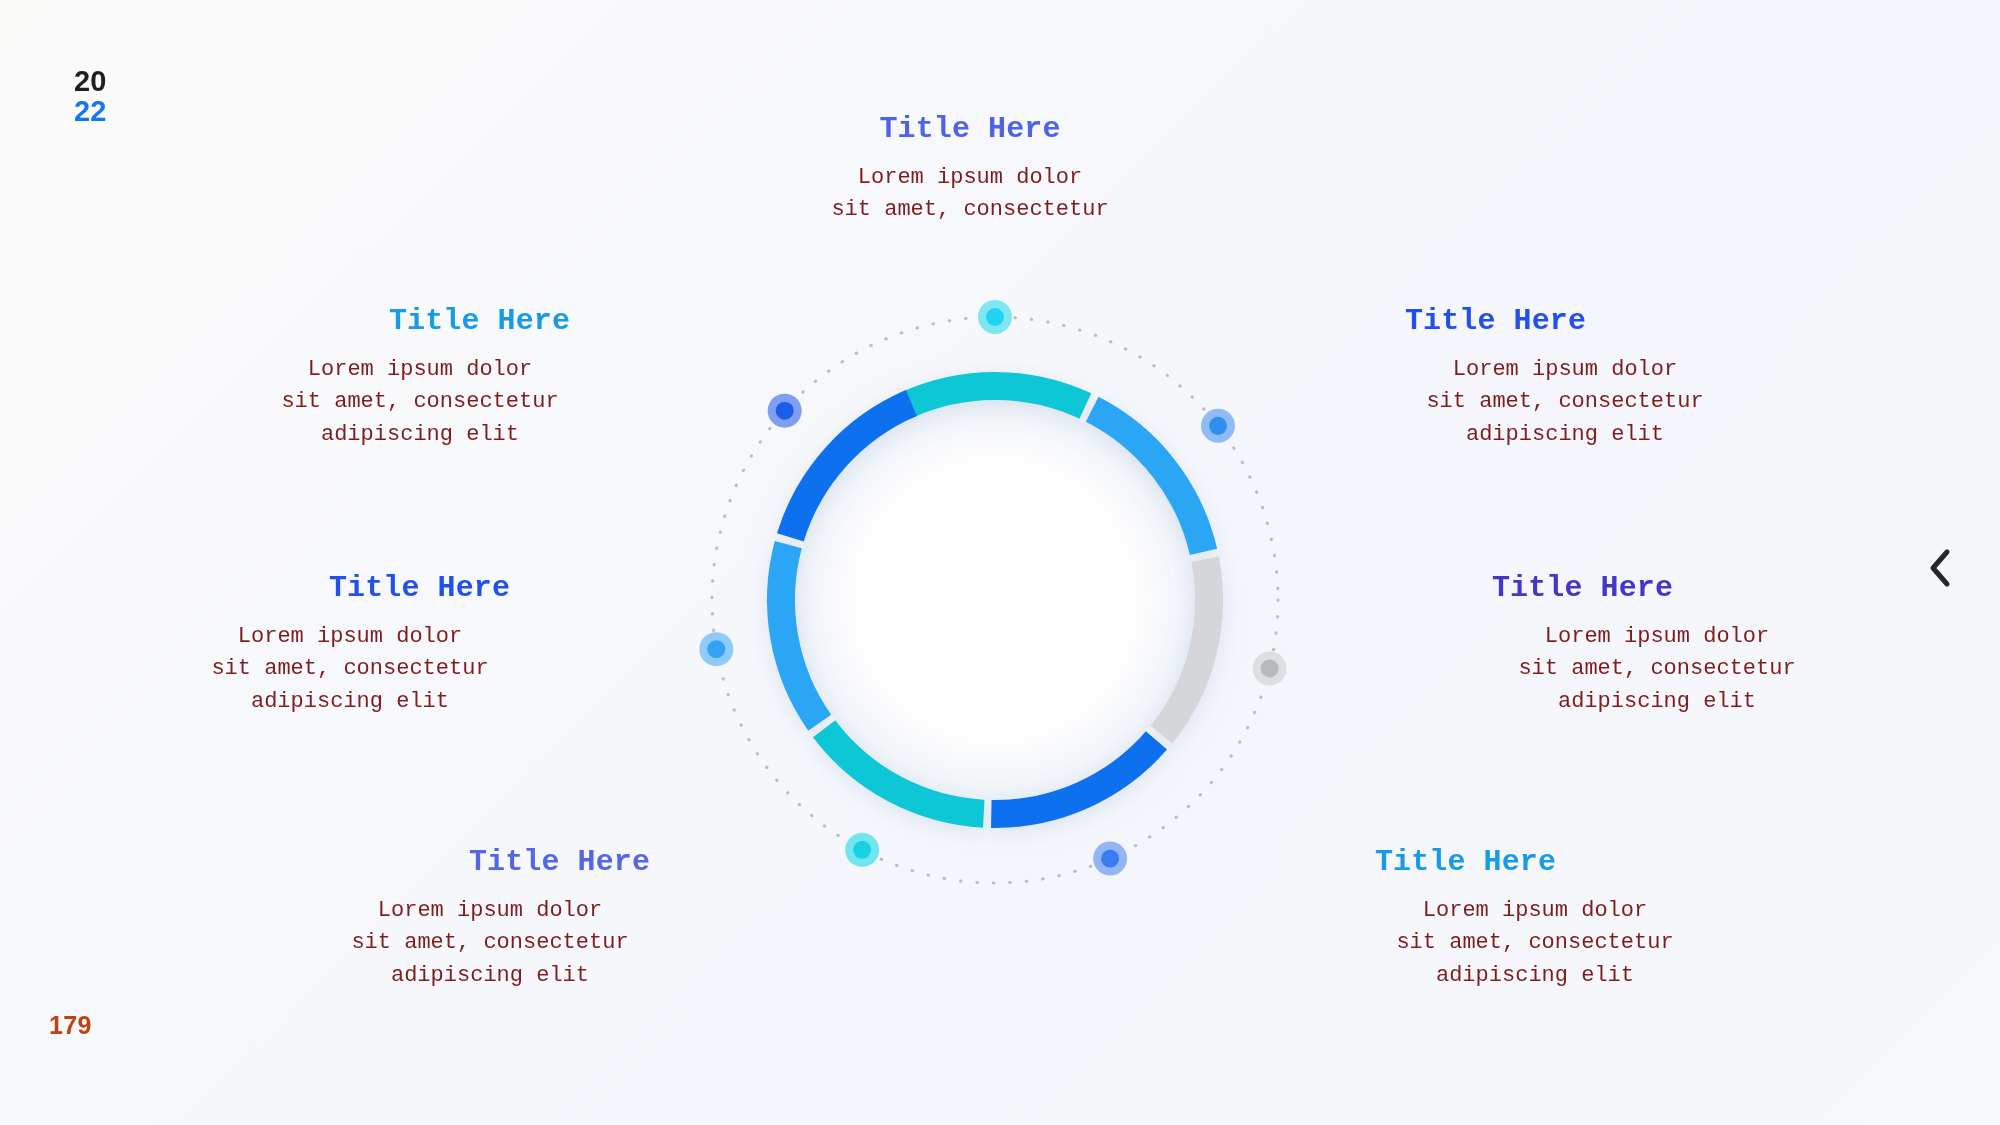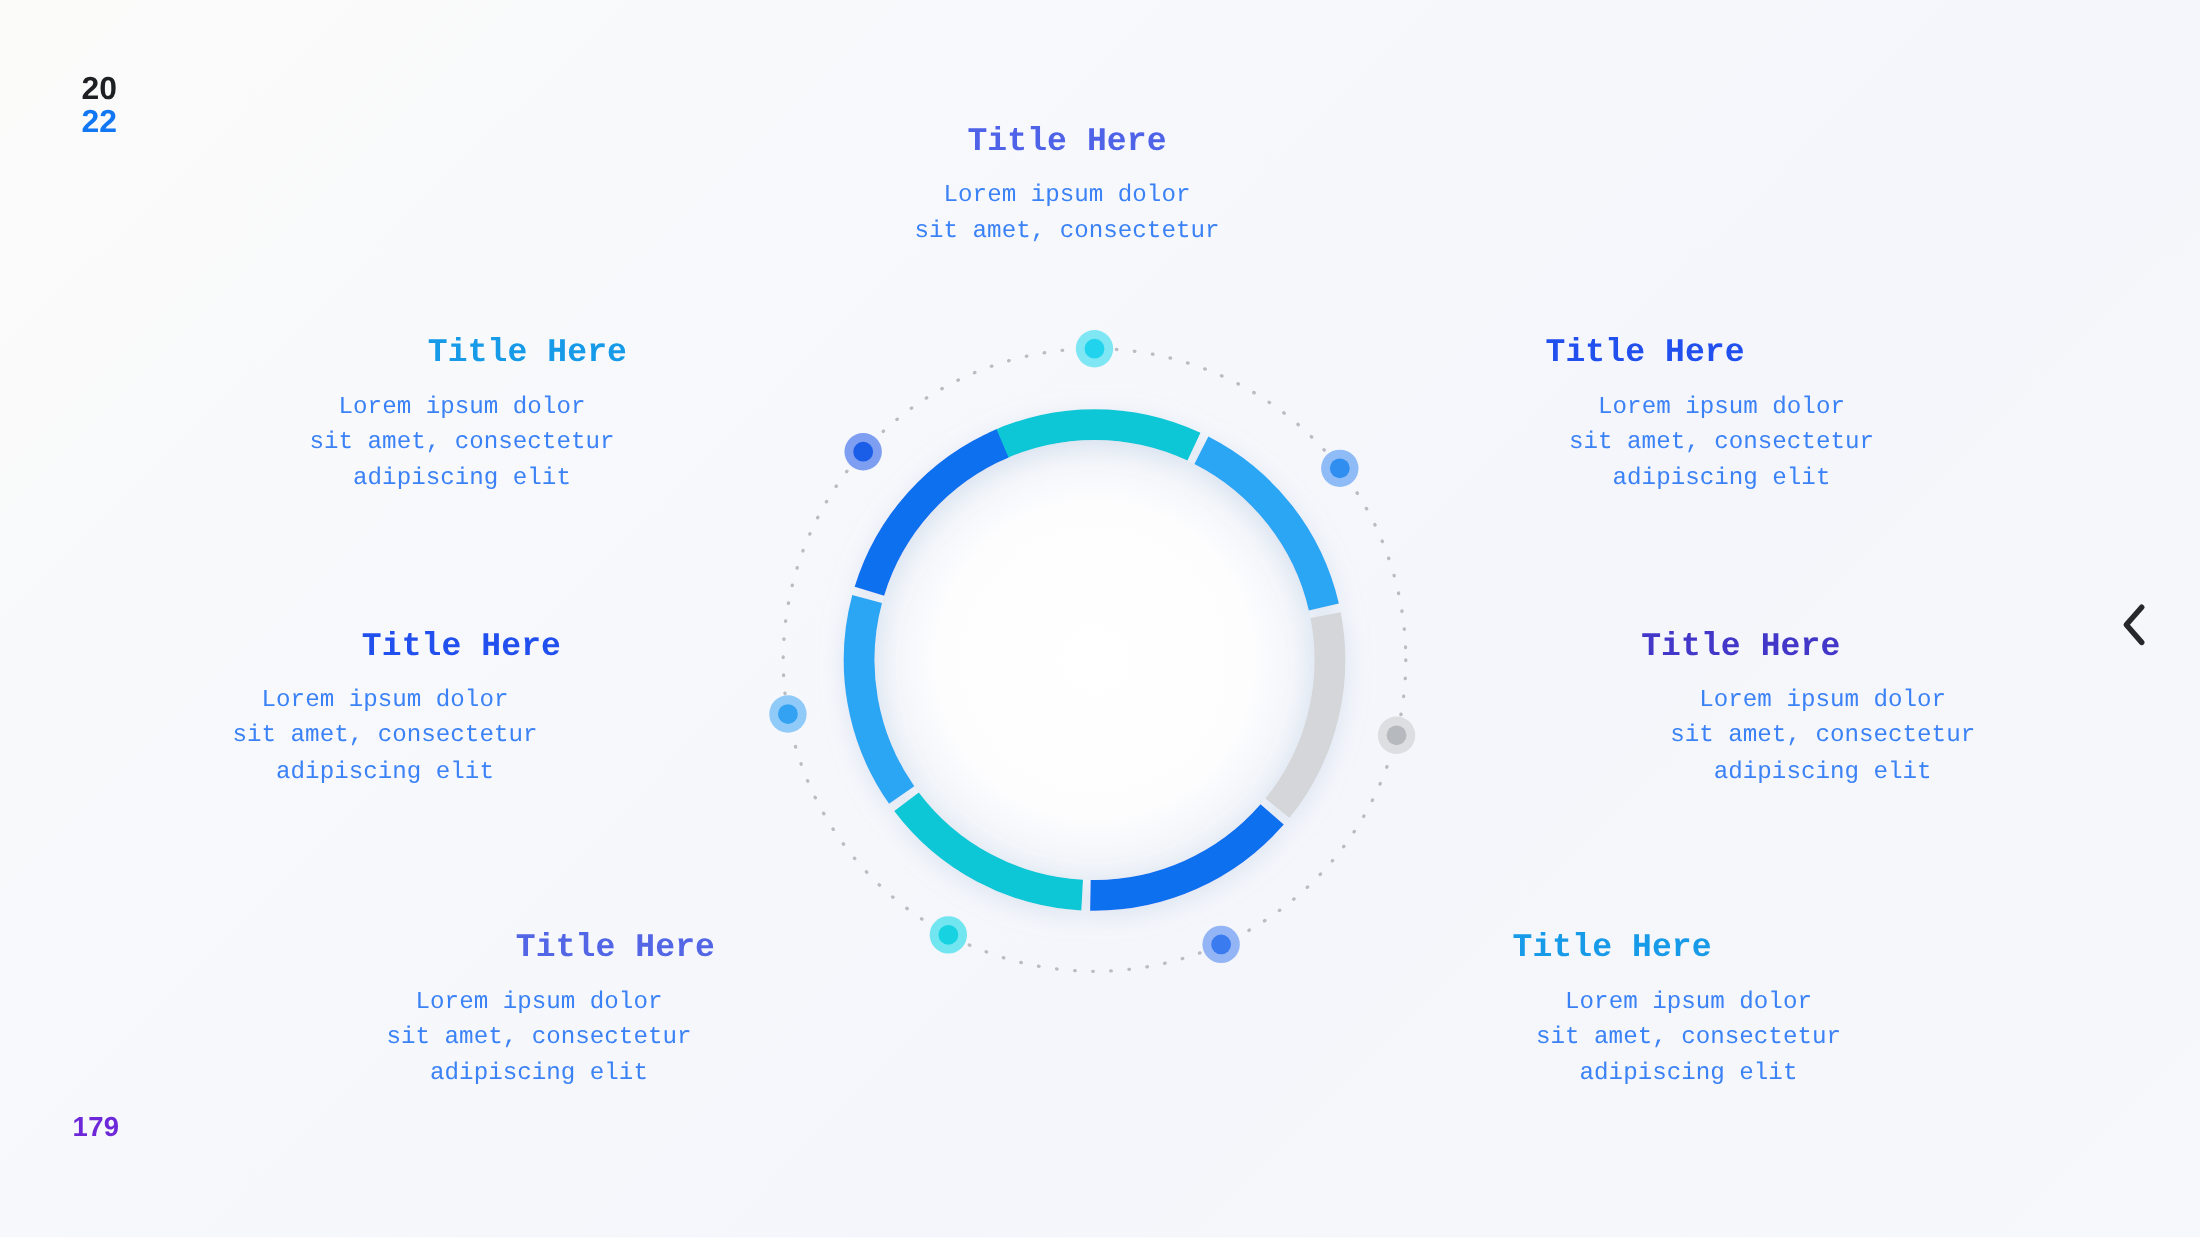--- a/index.html
+++ b/index.html
@@ -37,25 +37,25 @@
   .year-bottom {
     font-size: 29px;
     font-weight: 700;
     color: #1277f2;
     display: block;
   }
 
   
   .page-number {
     position: absolute;
-    left: 66px;
+    left: 49px;
     top: 1011px;
     font-size: 25px;
     font-weight: 700;
-    color: #6d28d9;
+    color: #c2410c;
     letter-spacing: 0.3px;
   }
 
   
   .nav-prev {
     position: absolute;
     left: 1917px;
     top: 545px;
     width: 46px;
     height: 46px;
@@ -74,21 +74,21 @@
   .tblock .t-title {
     font-size: 30px;
     font-weight: 700;
     margin: 0 0 16px 0;
     line-height: 1.1;
     letter-spacing: 0.1px;
   }
   .tblock .t-body {
     font-size: 22px;
     font-weight: 400;
-    color: #3b82f6;
+    color: #7f1d1d;
     line-height: 1.47;
     margin: 0;
     white-space: pre-line;
     text-align: center;
   }
   .align-right { text-align: right; }
   .align-left  { text-align: left; }
   .align-center{ text-align: center; }
 
   

